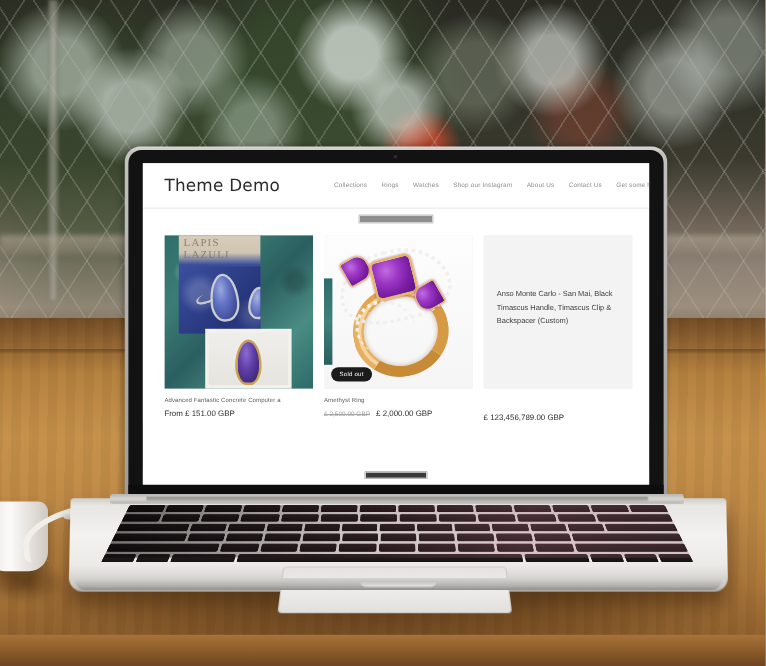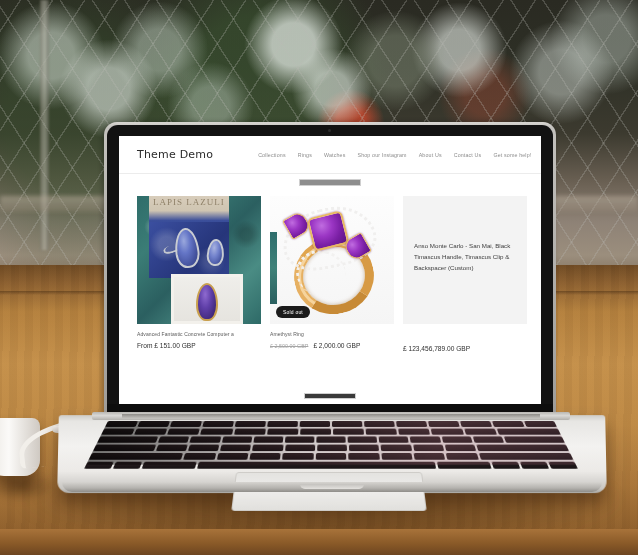--- a/index.html
+++ b/index.html
@@ -188,21 +188,21 @@
     position: relative;
     height: 38px;
     display: flex;
     align-items: center;
     padding: 0 18px;
     border-bottom: 1px solid #ececec;
     background: #fff;
   }
   .site-logo {
     font-family: "DejaVu Sans", sans-serif;
-    font-size: 11px;
+    font-size: 14px;
     font-weight: 400;
     color: #2b2b2b;
     letter-spacing: .2px;
     white-space: nowrap;
   }
   .site-nav {
     display: flex;
     align-items: center;
     gap: 12px;
     margin-left: 45px;
@@ -260,21 +260,21 @@
   .lapis-tex {
     position: absolute; inset: 0;
     background-image:
       radial-gradient(circle at 14% 24%, rgba(255,255,255,.20) 0 3%, rgba(0,0,0,0) 7%),
       radial-gradient(circle at 72% 68%, rgba(255,255,255,.14) 0 4%, rgba(0,0,0,0) 9%),
       radial-gradient(circle at 38% 82%, rgba(0,0,0,.22) 0 5%, rgba(0,0,0,0) 11%),
       radial-gradient(circle at 88% 30%, rgba(0,0,0,.18) 0 4%, rgba(0,0,0,0) 10%);
   }
   .lapis-inner {
     position: absolute;
-    left: 12px; top: 0; width: 80px; height: 82px;
+    left: 12px; top: 0; width: 68px; height: 82px;
     background: linear-gradient(to bottom, #d8cdbb 0%, #cfc5b2 18%, #3a4e9a 30%, #2d3f86 100%);
     overflow: hidden;
   }
   .lapis-word {
     position: absolute;
     left: 4px; top: 1px;
     font-size: 9px;
     letter-spacing: 1px;
     color: #7e6f55;
     font-family: "Liberation Serif", serif;

